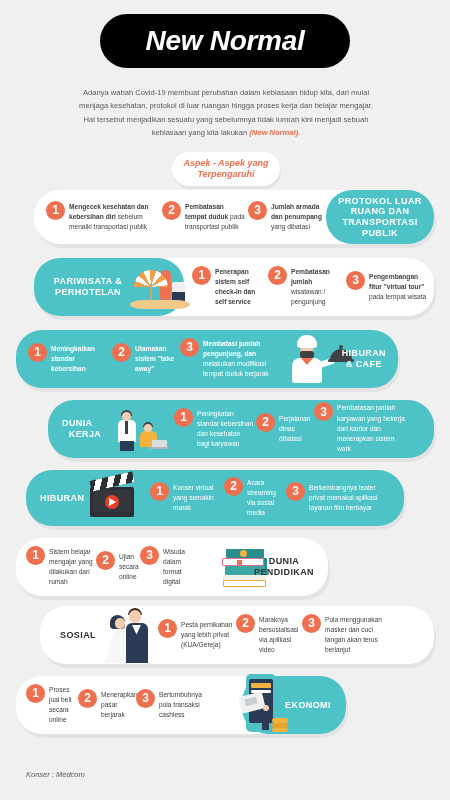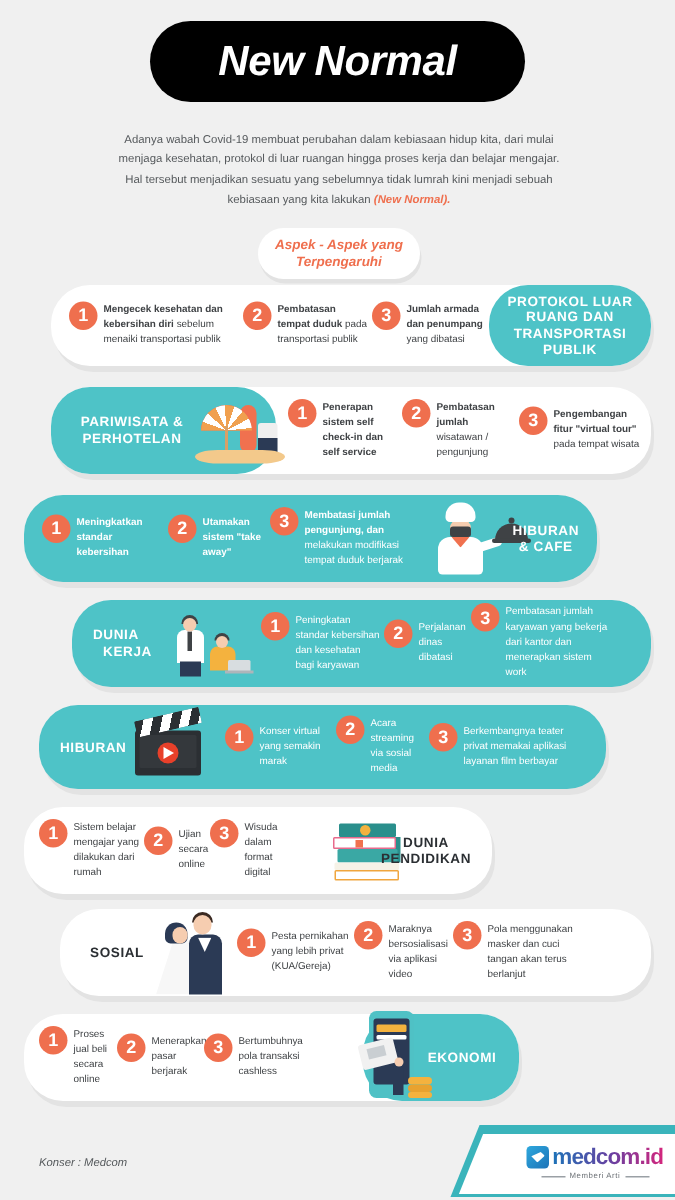--- a/index.html
+++ b/index.html
@@ -500,25 +500,14 @@
       <div class="ph-coin1"></div>
         <div class="ph-coin2"></div>
         <div class="ph-coin3"></div>
       <div class="ph-pers"></div>
         <div class="ph-phead"></div>
     </div>
   </div>
 
   <div class="source">Konser : Medcom</div>
 
-  <div class="logo-wrap">
-    <div class="logo-teal1"></div>
-    <div class="logo-white"></div>
-    <div class="logo-inner">
-      <div class="logo-row">
-        <div class="logo-mark"></div>
-        <div class="logo-text">medcom.id</div>
-      </div>
-      <div class="logo-tag">Memberi Arti</div>
-    </div>
-  </div>
 
 </div>
 
 </body></html>

